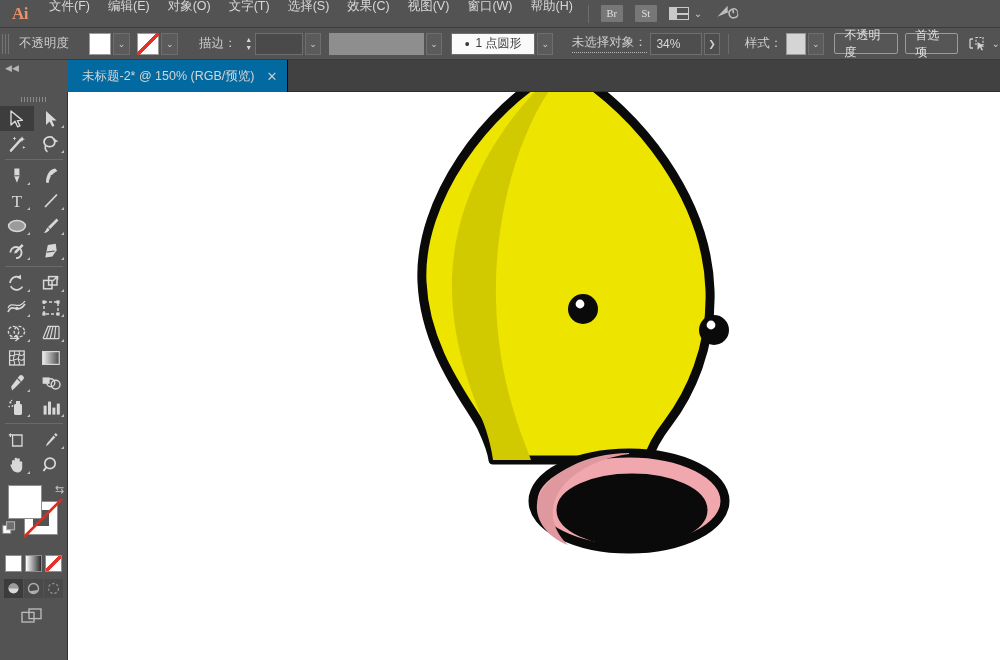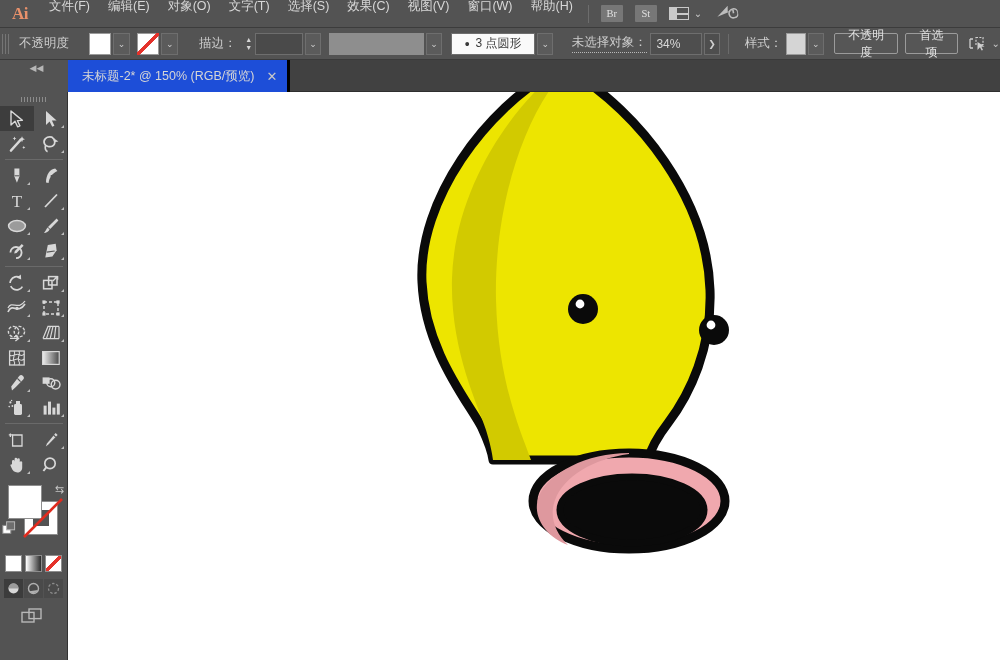--- a/index.html
+++ b/index.html
@@ -3,21 +3,21 @@
 <meta charset="utf-8">
 <style>
   * { box-sizing: border-box; margin: 0; padding: 0; }
   html, body {
     width: 1000px; height: 660px;
     overflow: hidden;
     background: #535353;
     font-family: "Liberation Sans", "DejaVu Sans", sans-serif;
     -webkit-font-smoothing: antialiased;
   }
-  #app { position: relative; width: 1000px; height: 660px; text-align: center; }
+  #app { position: relative; width: 1000px; height: 660px; }
 
   
   .menubar {
     position: absolute; left: 0; top: 0; width: 1000px; height: 28px;
     background: #535353;
     display: flex; align-items: center;
     border-bottom: 1px solid #3c3c3c;
   }
   .ai-logo {
     width: 40px; height: 28px;
@@ -100,22 +100,22 @@
   .tabbar {
     position: absolute; left: 0; top: 60px; width: 1000px; height: 32px;
     background: #414141; border-bottom: 1px solid #2e2e2e;
   }
   .panel-collapse {
     position: absolute; left: 0; top: 0; width: 68px; height: 32px; background: #535353;
     color: #b6b6b6; font-size: 10px; padding: 2px 0 0 5px;
   }
   .tab {
     position: absolute; left: 68px; top: 0; height: 32px;
-    background: #1d4ed8; display: flex; align-items: center;
-    padding: 0 10px 0 14px; border-right: 3px solid #000000;
+    background: #0369a1; display: flex; align-items: center;
+    padding: 0 10px 0 14px; border-right: 1px solid #000000;
   }
   .tab-title { color: #d6d6d6; font-size: 12.5px; white-space: nowrap; }
   .tab-close { color: #c8c8c8; font-size: 13px; margin-left: 12px; cursor: pointer; font-weight: bold; }
 
   
   .toolpanel {
     position: absolute; left: 0; top: 92px; width: 68px; height: 568px;
     background: #535353; border-right: 1px solid #333;
   }
   .tool-handle {
@@ -253,21 +253,21 @@
     <div class="field" style="width:52px"></div>
     <div class="dd-arrow">⌄</div>
 
     <div style="width:9px"></div>
     <div class="field gray" style="width:104px"></div>
     <div class="dd-arrow">⌄</div>
 
     <div style="width:10px"></div>
     <div class="field white" style="width:92px;justify-content:center;gap:6px">
       <span style="font-size:14px">•</span>
-      <span>3 点圆形</span>
+      <span>1 点圆形</span>
     </div>
     <div class="dd-arrow">⌄</div>
 
     <div style="width:12px"></div>
     <div class="cb-label dotted">未选择对象：</div>
     <div style="width:4px"></div>
     <div class="field" style="width:56px;background:#4e4e4e">34%</div>
     <div class="dd-arrow" style="background:#4e4e4e">❯</div>
 
     <div class="cb-sep"></div>

